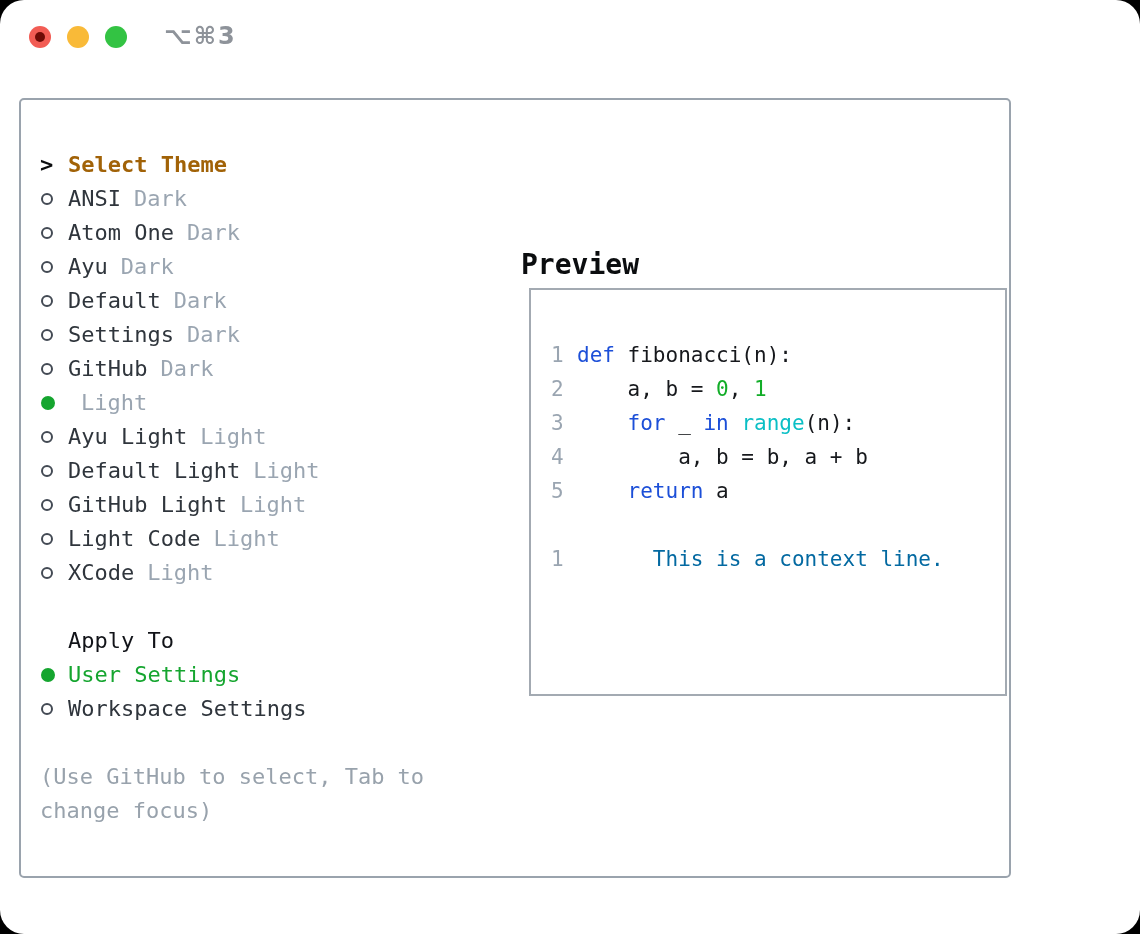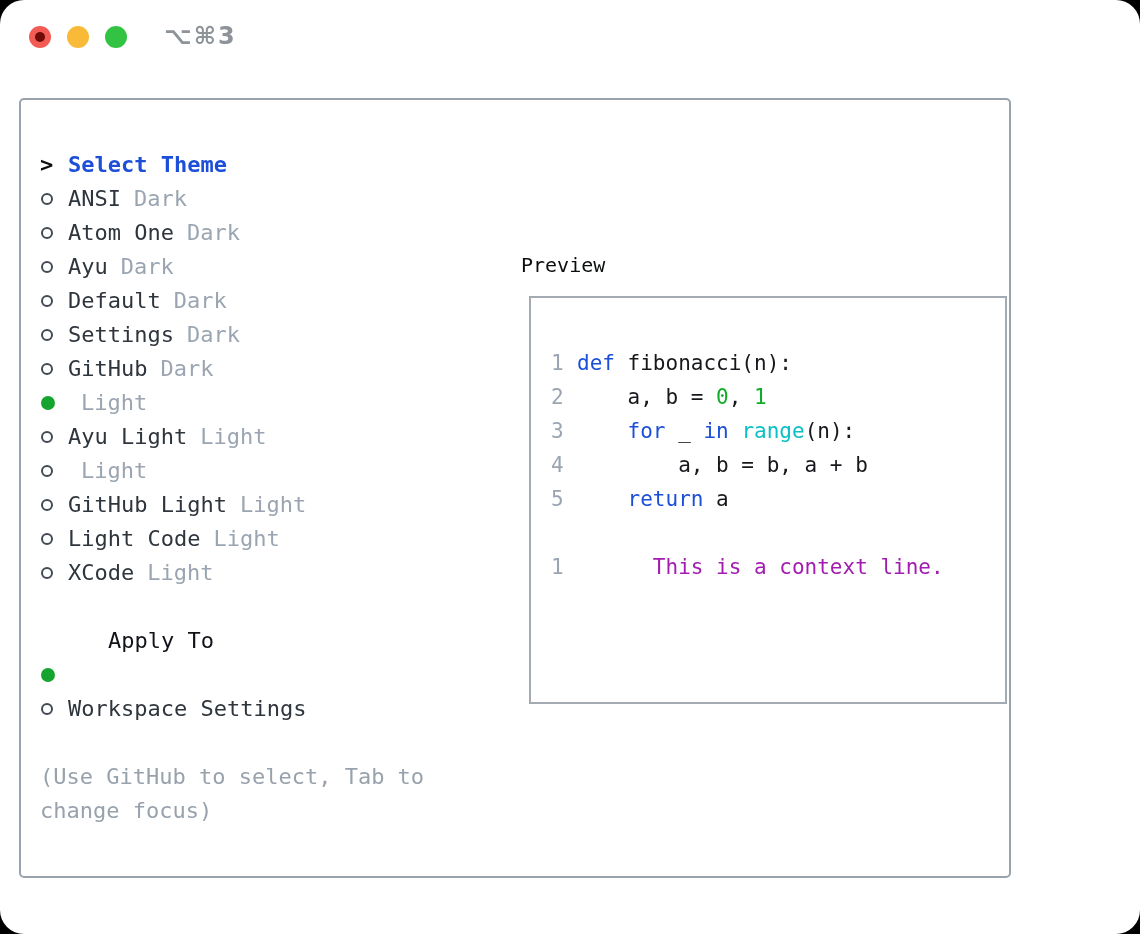--- a/index.html
+++ b/index.html
@@ -18,37 +18,37 @@
   
   .panel{position:absolute;left:19px;top:98px;width:992px;height:780px;border:2px solid #9aa3ad;border-radius:5px;background:#fff;box-sizing:border-box;}
 
   
   .left-col{position:absolute;left:19px;top:48px;width:460px;font-size:22px;line-height:34px;}
   .row{display:flex;align-items:center;height:34px;white-space:pre;}
   .marker{width:28px;display:flex;align-items:center;justify-content:flex-start;flex:0 0 28px;}
   .radio{width:12px;height:12px;border:2px solid #434a54;border-radius:50%;box-sizing:border-box;margin-left:1px;}
   .radio.on{width:14px;height:14px;background:#15a52f;border-color:#15a52f;}
   .prompt{font-weight:bold;color:#0b0d0f;font-size:22px;}
-  .list-title{font-weight:bold;color:#1d4ed8;}
+  .list-title{font-weight:bold;color:#a16207;}
   .t-name{color:#2f353c;}
   .t-var{color:#9aa5b1;margin-left:13px;}
   .sel-green{color:#15a52f !important;}
-  .apply-title{color:#111318;margin-left:40px;}
+  .apply-title{color:#111318;}
   .hint{color:#98a2ac;height:34px;white-space:pre;}
 
   
-  .preview-title{position:absolute;left:500px;top:148px;height:34px;line-height:34px;font-size:20px;font-weight:normal;color:#0b0d0f;}
-  .preview-box{position:absolute;left:508px;top:196px;width:478px;height:408px;border:2px solid #a3aab2;background:#fff;box-sizing:border-box;padding:48px 0 0 20px;overflow:hidden;}
+  .preview-title{position:absolute;left:500px;top:148px;height:34px;line-height:34px;font-size:28px;font-weight:bold;color:#0b0d0f;}
+  .preview-box{position:absolute;left:508px;top:188px;width:478px;height:408px;border:2px solid #a3aab2;background:#fff;box-sizing:border-box;padding:48px 0 0 20px;overflow:hidden;}
   .code-line{height:34px;line-height:34px;font-size:21px;white-space:pre;}
   .ln{display:inline-block;min-width:13px;margin-right:13px;color:#9aa5b1;}
   .kw{color:#1c4fd8;}
   .bi{color:#0abfc5;}
   .nu{color:#12ad28;}
   .pl{color:#16181c;}
-  .cx{color:#a21caf;}
+  .cx{color:#0369a1;}
   .de{color:#c23321;}
   .ad{color:#0cc120;}
 </style>
 </head>
 <body>
 
 <div class="window">
 
   <div class="titlebar">
     <div class="tl red">
@@ -102,20 +102,21 @@
         <span class="marker"><span class="radio on"></span></span>
         <span class="t-var">Light</span>
       </div>
       <div class="row">
         <span class="marker"><span class="radio"></span></span>
         <span class="t-name">Ayu Light</span>
         <span class="t-var">Light</span>
       </div>
       <div class="row">
         <span class="marker"><span class="radio"></span></span>
+        <span class="t-name">Default Light</span>
         <span class="t-var">Light</span>
       </div>
       <div class="row">
         <span class="marker"><span class="radio"></span></span>
         <span class="t-name">GitHub Light</span>
         <span class="t-var">Light</span>
       </div>
       <div class="row">
         <span class="marker"><span class="radio"></span></span>
         <span class="t-name">Light Code</span>
@@ -128,20 +129,21 @@
       </div>
 
       <div class="row"></div>
 
       <div class="row">
         <span class="marker"></span>
         <span class="apply-title">Apply To</span>
       </div>
       <div class="row">
         <span class="marker"><span class="radio on"></span></span>
+        <span class="t-name sel-green">User Settings</span>
       </div>
       <div class="row">
         <span class="marker"><span class="radio"></span></span>
         <span class="t-name">Workspace Settings</span>
       </div>
 
       <div class="row"></div>
 
       <div class="hint">(Use GitHub to select, Tab to</div>
       <div class="hint">change focus)</div>

